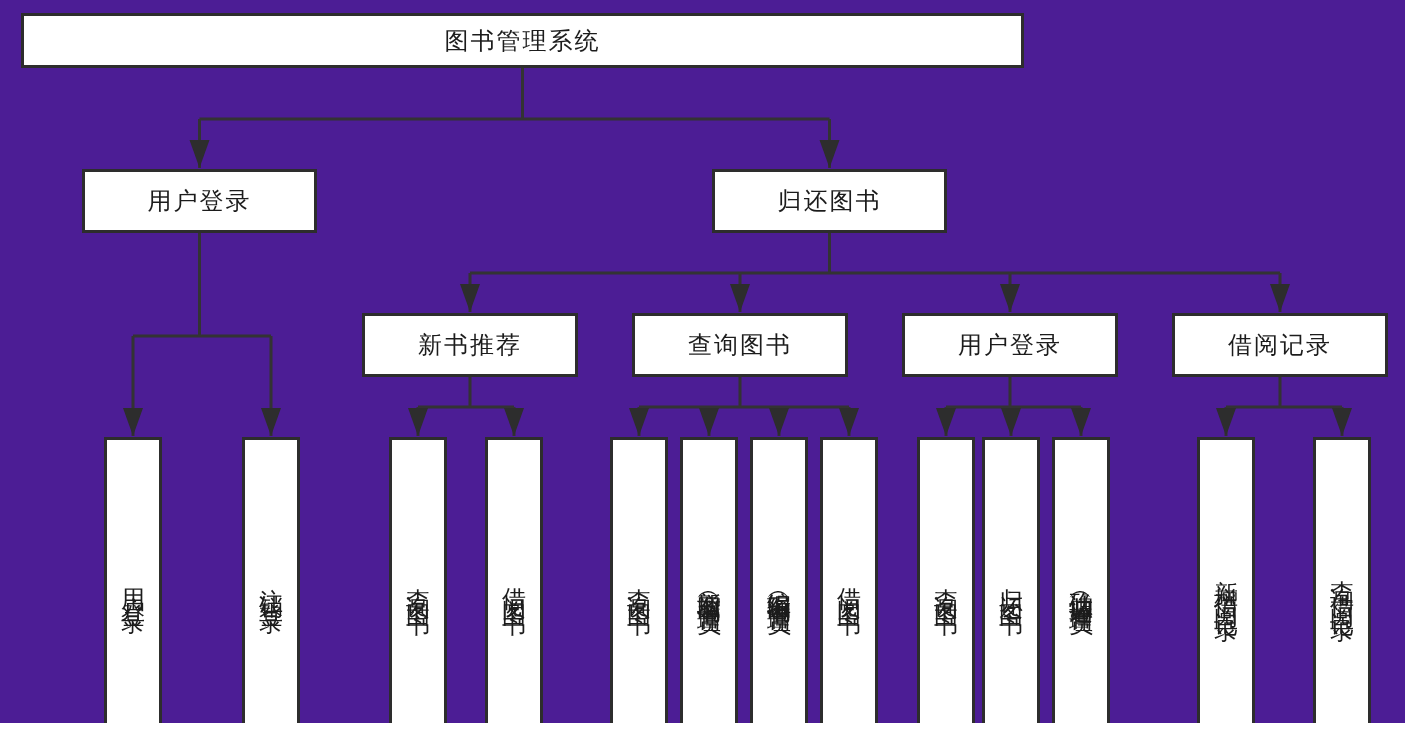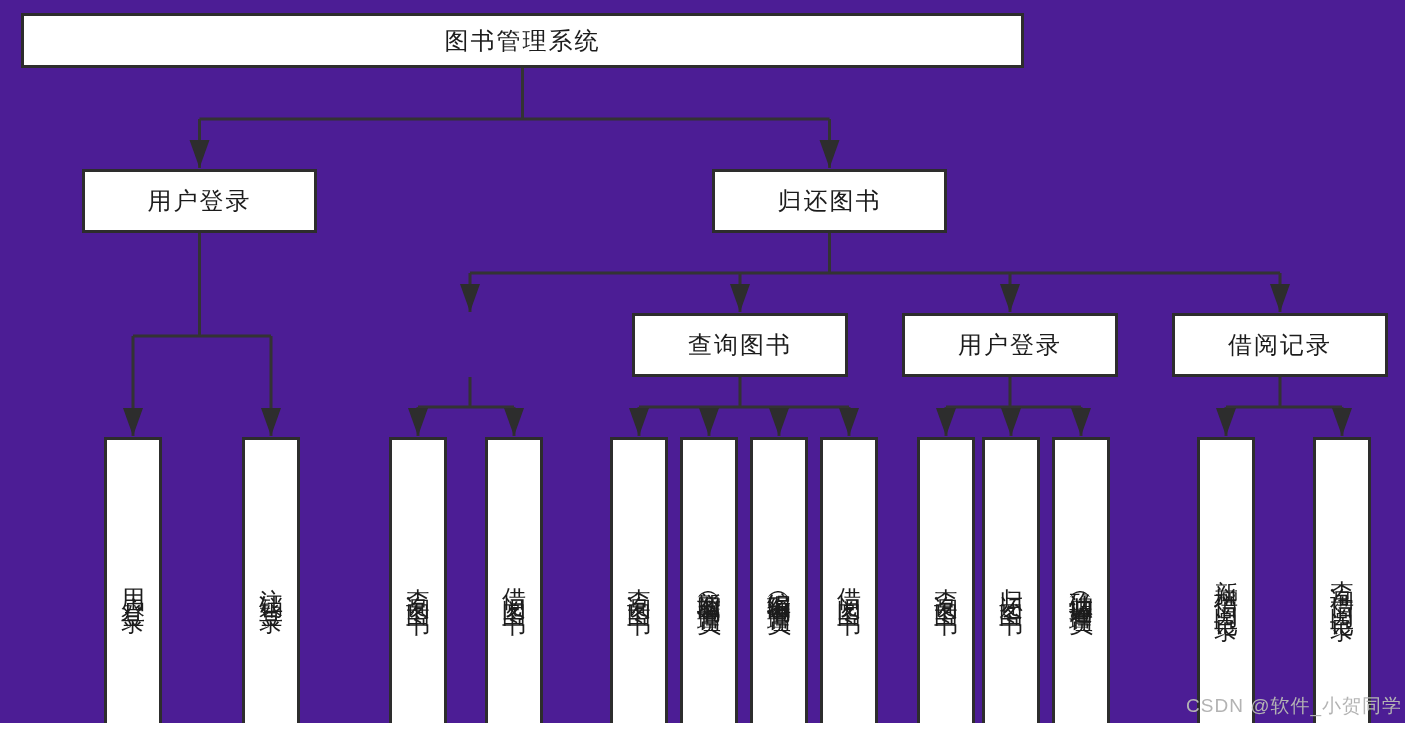--- a/index.html
+++ b/index.html
@@ -86,20 +86,23 @@
     <span class="label">图书管理系统</span>
   </div>
 
   <div class="node" style="left:82px;top:169px;width:235px;height:64px">
     <span class="label">用户登录</span>
   </div>
   <div class="node" style="left:712px;top:169px;width:235px;height:64px">
     <span class="label">归还图书</span>
   </div>
 
+  <div class="node" style="left:362px;top:313px;width:216px;height:64px">
+    <span class="label">新书推荐</span>
+  </div>
   <div class="node" style="left:632px;top:313px;width:216px;height:64px">
     <span class="label">查询图书</span>
   </div>
   <div class="node" style="left:902px;top:313px;width:216px;height:64px">
     <span class="label">用户登录</span>
   </div>
   <div class="node" style="left:1172px;top:313px;width:216px;height:64px">
     <span class="label">借阅记录</span>
   </div>
 
@@ -140,14 +143,13 @@
     <span class="label">确认归还（管理员）</span>
   </div>
 
   <div class="node v" style="left:1197px;top:437px;width:58px;height:296px">
     <span class="label">新增借阅记录</span>
   </div>
   <div class="node v" style="left:1313px;top:437px;width:58px;height:296px">
     <span class="label">查询借阅记录</span>
   </div>
 
-  <div class="watermark">CSDN @软件_小贺同学</div>
 </div>
 
 </body></html>

